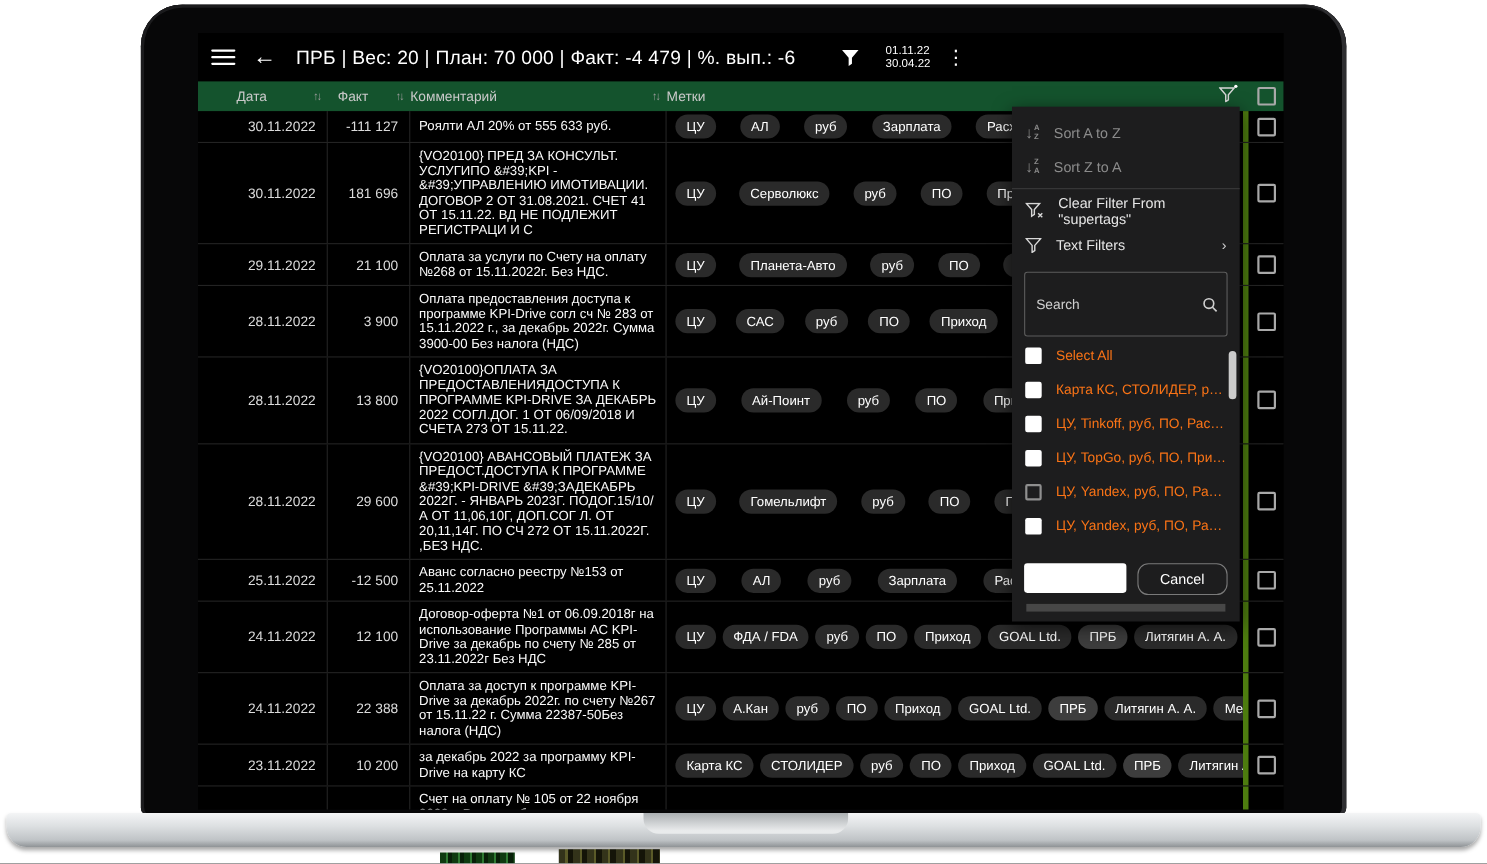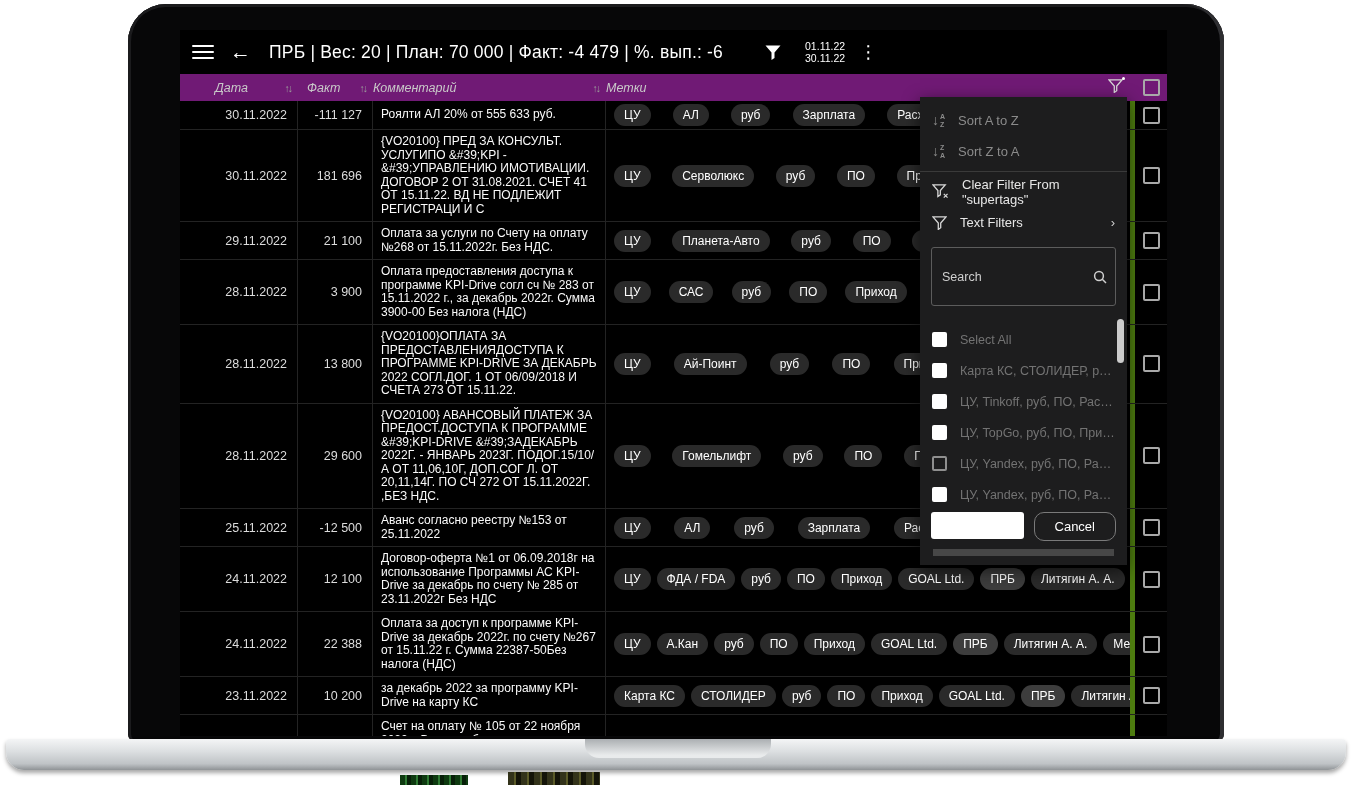--- a/index.html
+++ b/index.html
@@ -28,21 +28,21 @@
   .burger{width:22px;height:14px;display:flex;flex-direction:column;justify-content:space-between;margin-left:6px;}
   .burger i{display:block;height:2px;background:#fff;border-radius:1px;}
   .backarrow{font-size:21px;line-height:20px;margin-left:16px;color:#fff;}
   .apptitle{font-size:17.5px;font-weight:500;margin-left:18px;letter-spacing:.2px;white-space:nowrap;}
   .funnel-fill{margin-left:42px;flex:0 0 auto;}
   .daterange{margin-left:24px;font-size:10.5px;line-height:12px;font-weight:500;}
   .kebab{margin-left:14px;font-size:18px;color:#fff;letter-spacing:0;}
 
   
   .tbl{--cols:118px 75px 233px 529px 32px;}
-  .thead{display:grid;grid-template-columns:var(--cols);height:27px;background:#701a75;color:#c9c9c9;font-size:12.5px;font-style:italic;}
+  .thead{display:grid;grid-template-columns:var(--cols);height:27px;background:#14532d;color:#c9c9c9;font-size:12.5px;}
   .th{position:relative;display:flex;align-items:center;}
   .th .sort{position:absolute;right:7px;font-size:10.5px;color:#9b9b9b;letter-spacing:-2px;}
   .th-date{padding-left:35px;}
   .th-fact{padding-left:9px;}
   .th-comment,.th-tags{justify-content:flex-start;}
   .funnel-hdr{position:absolute;right:12px;top:5px;}
   .dot{position:absolute;right:10px;top:3px;width:3px;height:3px;border-radius:50%;background:#fff;}
 
   .row{display:grid;grid-template-columns:var(--cols);border-bottom:1px solid #232323;min-height:28px;}
   .c-date,.c-fact{display:flex;align-items:center;justify-content:flex-end;padding-right:10px;
@@ -61,21 +61,21 @@
   .mi{display:flex;align-items:center;height:31px;padding:0 12px;font-size:13px;gap:13px;color:#e6e6e6;}
   .mi.dis{color:#8b8b8b;}
   .chev{margin-left:auto;color:#cfcfcf;font-size:13px;}
   .mdiv{height:1px;background:#3a3a3a;margin:4px 0;}
   .sico{display:flex;align-items:flex-start;gap:1px;}
   .sico .arrow{font-size:14px;line-height:15px;}
   .sico .lets{display:flex;flex-direction:column;font-size:7px;line-height:7.5px;font-weight:700;}
   .search{display:flex;align-items:center;margin:9px 11px 10px;border:1px solid #5c5c5c;border-radius:3px;height:25px;padding:16px 8px;}
   .search input{flex:1;background:none;border:none;outline:none;color:#eee;font-size:12.5px;font-family:"Liberation Sans",sans-serif;width:100%;}
   .search input::placeholder{color:#cfcfcf;opacity:1;}
-  .opt{display:flex;align-items:flex-end;gap:13px;height:31px;padding:0 12px;font-size:12.5px;color:#737373;}
+  .opt{display:flex;align-items:flex-start;gap:13px;height:31px;padding:0 12px;font-size:12.5px;color:#f97316;}
   .opt-label{white-space:nowrap;overflow:hidden;text-overflow:ellipsis;}
   .cb{width:15px;height:15px;border-radius:2px;box-sizing:border-box;flex:0 0 auto;}
   .cb.on{background:#fff;}
   .cb.off{border:2px solid #8f8f8f;}
   .btnrow{display:flex;gap:10px;padding:10px 11px 4px;}
   .okbtn{flex:1;height:27px;background:#fff;border-radius:3px;border:none;}
   .cancelbtn{flex:1;height:27px;background:none;border:1px solid #7a7a7a;border-radius:10px;color:#fff;font-size:13px;
              display:flex;align-items:center;justify-content:center;font-family:"Liberation Sans",sans-serif;}
   .hstrip{height:7px;background:#474747;margin:4px 13px 9px;}
   .vthumb{position:absolute;right:3px;top:222px;width:7px;height:44px;background:#ccc;border-radius:4px;}
@@ -98,21 +98,21 @@
           </div>
         <div class="backarrow">←</div>
         <div class="apptitle">ПРБ | Вес: 20 | План: 70 000 | Факт: -4 479 | %. вып.: -6</div>
         <div class="funnel-fill">
           <svg width="16" height="15" viewBox="0 0 16 15">
               <path d="M0.5 0.5 h15 l-6 7 v5.5 l-3 2 v-7.5 z" fill="#fff"></path>
             </svg>
         </div>
         <div class="daterange">
           <div>01.11.22</div>
-          <div>30.11.22</div>
+          <div>30.04.22</div>
         </div>
         <div class="kebab">⋮</div>
       </div>
 
       <div class="tbl">
         <div class="thead">
           <div class="th th-date">
             <span>Дата</span>
             <span class="sort">↑↓</span>
           </div>

